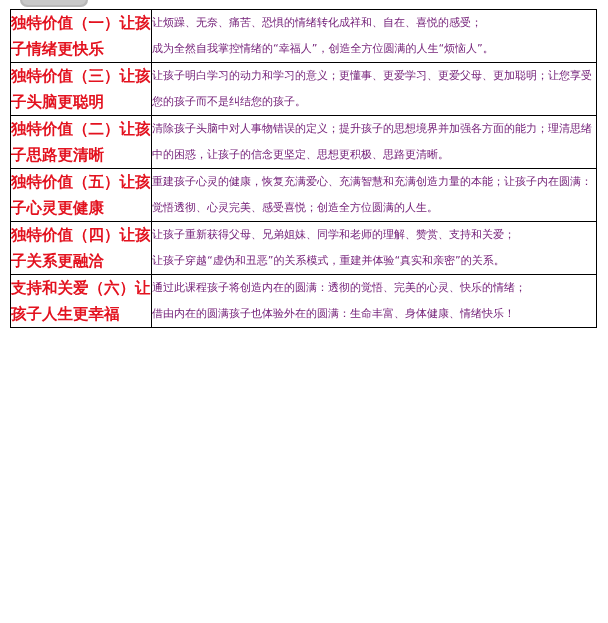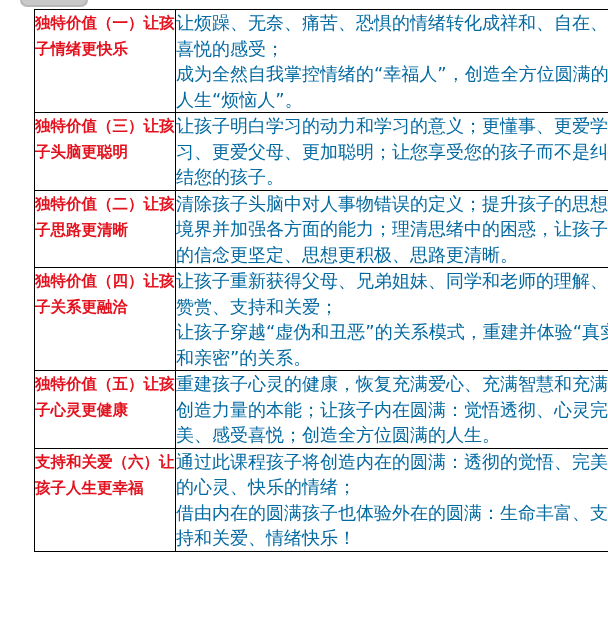--- a/index.html
+++ b/index.html
@@ -34,21 +34,20 @@
     height: 14px;
     background: #c9c9c9;
     border-radius: 6px;
   }
 
   #value-table-wrap {
     position: absolute;
     left: 10px;
     top: 9px;
     width: 551px;
-    margin-left: 24px;
   }
 
   table.value-table {
     border-collapse: collapse;
     width: 587px;
     table-layout: fixed;
     background: #ffffff;
   }
 
   table.value-table td {
@@ -70,22 +69,22 @@
     color: #e3121f;
     font-weight: bold;
     font-size: 15.5px;
     line-height: 26px;
     letter-spacing: 0px;
     white-space: normal;
     font-family: "DejaVu Sans", "Liberation Sans", sans-serif;
   }
 
   .desc-text {
-    color: #0369a1;
-    font-size: 18px;
+    color: #701a75;
+    font-size: 11px;
     line-height: 25.5px;
     font-family: "DejaVu Sans", "Liberation Sans", sans-serif;
   }
 
   .desc-text .para {
     margin: 0;
     padding: 0;
   }
 </style>
 </head>
@@ -123,45 +122,45 @@
             <div class="title-text">独特价值（二）让孩子思路更清晰</div>
           </td>
           <td class="desc-cell">
             <div class="desc-text">
               <div class="para">清除孩子头脑中对人事物错误的定义；提升孩子的思想境界并加强各方面的能力；理清思绪中的困惑，让孩子的信念更坚定、思想更积极、思路更清晰。</div>
             </div>
           </td>
         </tr>
         <tr>
           <td class="title-cell">
+            <div class="title-text">独特价值（五）让孩子心灵更健康</div>
+          </td>
+          <td class="desc-cell">
+            <div class="desc-text">
+              <div class="para">重建孩子心灵的健康，恢复充满爱心、充满智慧和充满创造力量的本能；让孩子内在圆满：觉悟透彻、心灵完美、感受喜悦；创造全方位圆满的人生。</div>
+            </div>
+          </td>
+        </tr>
+        <tr>
+          <td class="title-cell">
             <div class="title-text">独特价值（四）让孩子关系更融洽</div>
           </td>
           <td class="desc-cell">
             <div class="desc-text">
               <div class="para">让孩子重新获得父母、兄弟姐妹、同学和老师的理解、赞赏、支持和关爱；</div>
               <div class="para">让孩子穿越“虚伪和丑恶”的关系模式，重建并体验“真实和亲密”的关系。</div>
             </div>
           </td>
         </tr>
         <tr>
           <td class="title-cell">
-            <div class="title-text">独特价值（五）让孩子心灵更健康</div>
-          </td>
-          <td class="desc-cell">
-            <div class="desc-text">
-              <div class="para">重建孩子心灵的健康，恢复充满爱心、充满智慧和充满创造力量的本能；让孩子内在圆满：觉悟透彻、心灵完美、感受喜悦；创造全方位圆满的人生。</div>
-            </div>
-          </td>
-        </tr>
-        <tr>
-          <td class="title-cell">
             <div class="title-text">支持和关爱（六）让孩子人生更幸福</div>
           </td>
           <td class="desc-cell">
             <div class="desc-text">
               <div class="para">通过此课程孩子将创造内在的圆满：透彻的觉悟、完美的心灵、快乐的情绪；</div>
-              <div class="para">借由内在的圆满孩子也体验外在的圆满：生命丰富、支持和关爱、情绪快乐！</div>
+              <div class="para">借由内在的圆满孩子也体验外在的圆满：生命丰富、身体健康、情绪快乐！</div>
             </div>
           </td>
         </tr>
       </tbody>
   </table>
 </div>
 
 </body></html>

